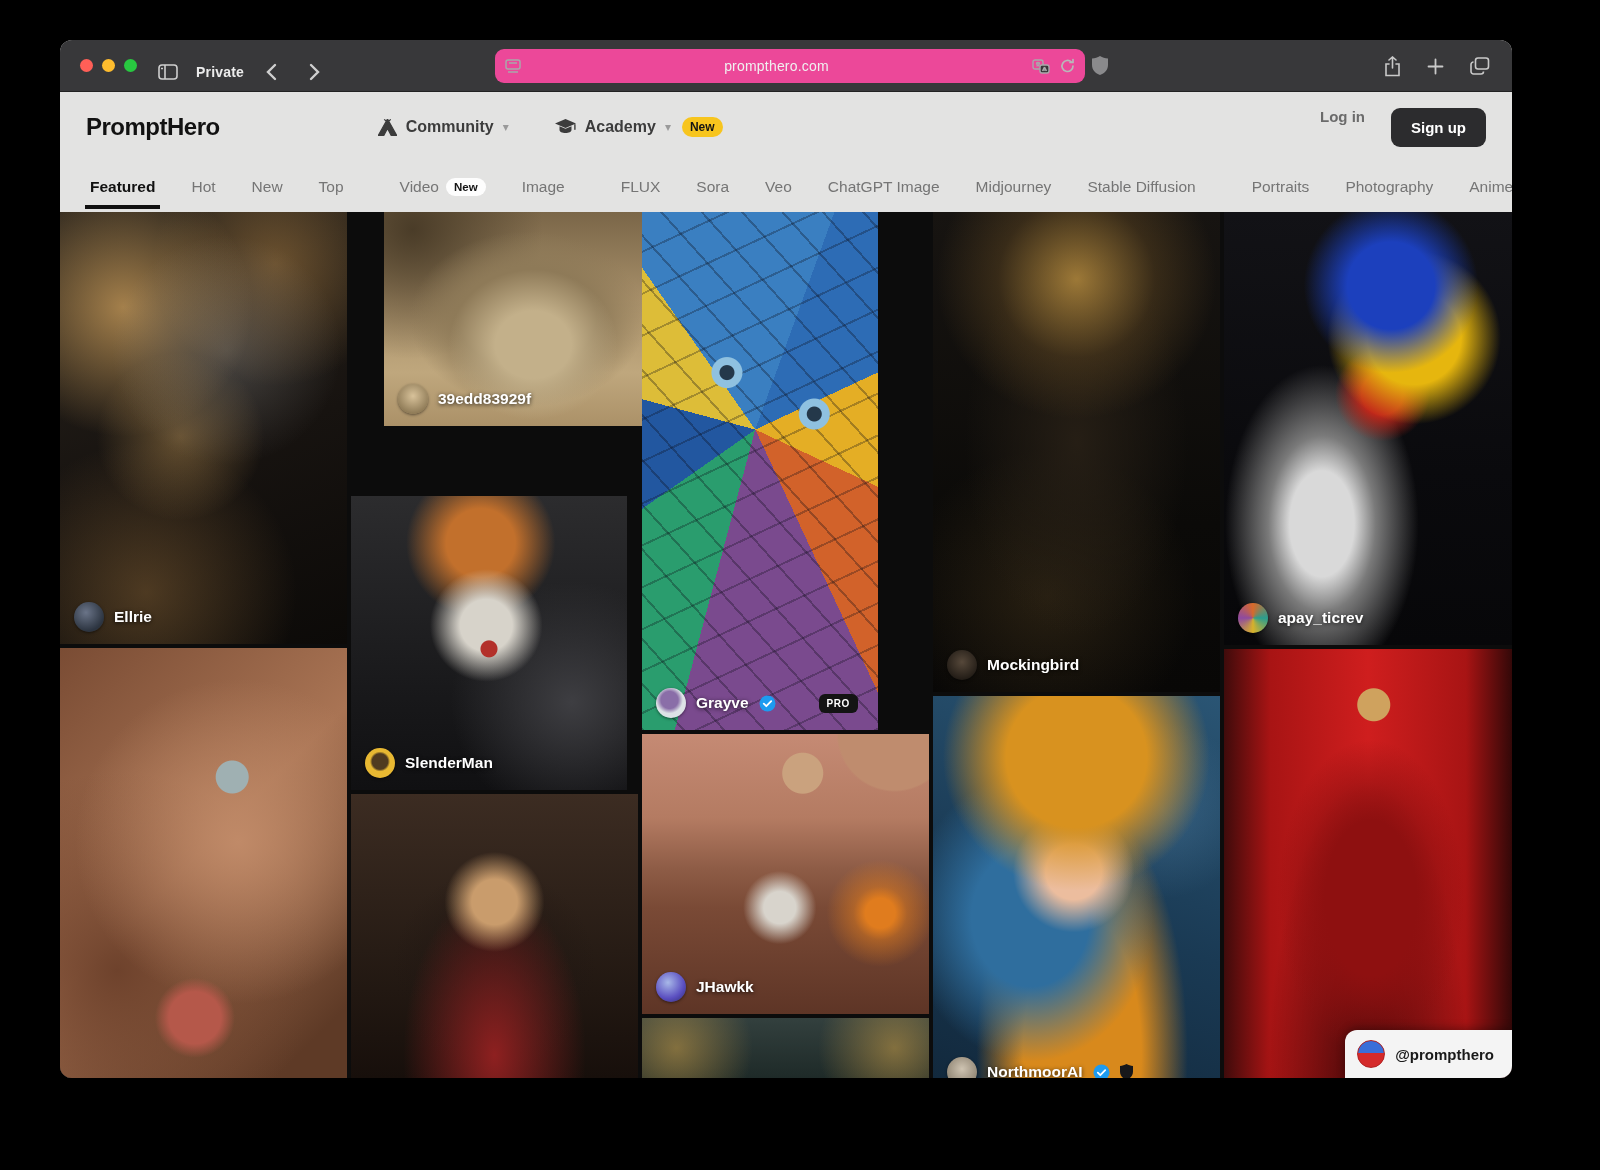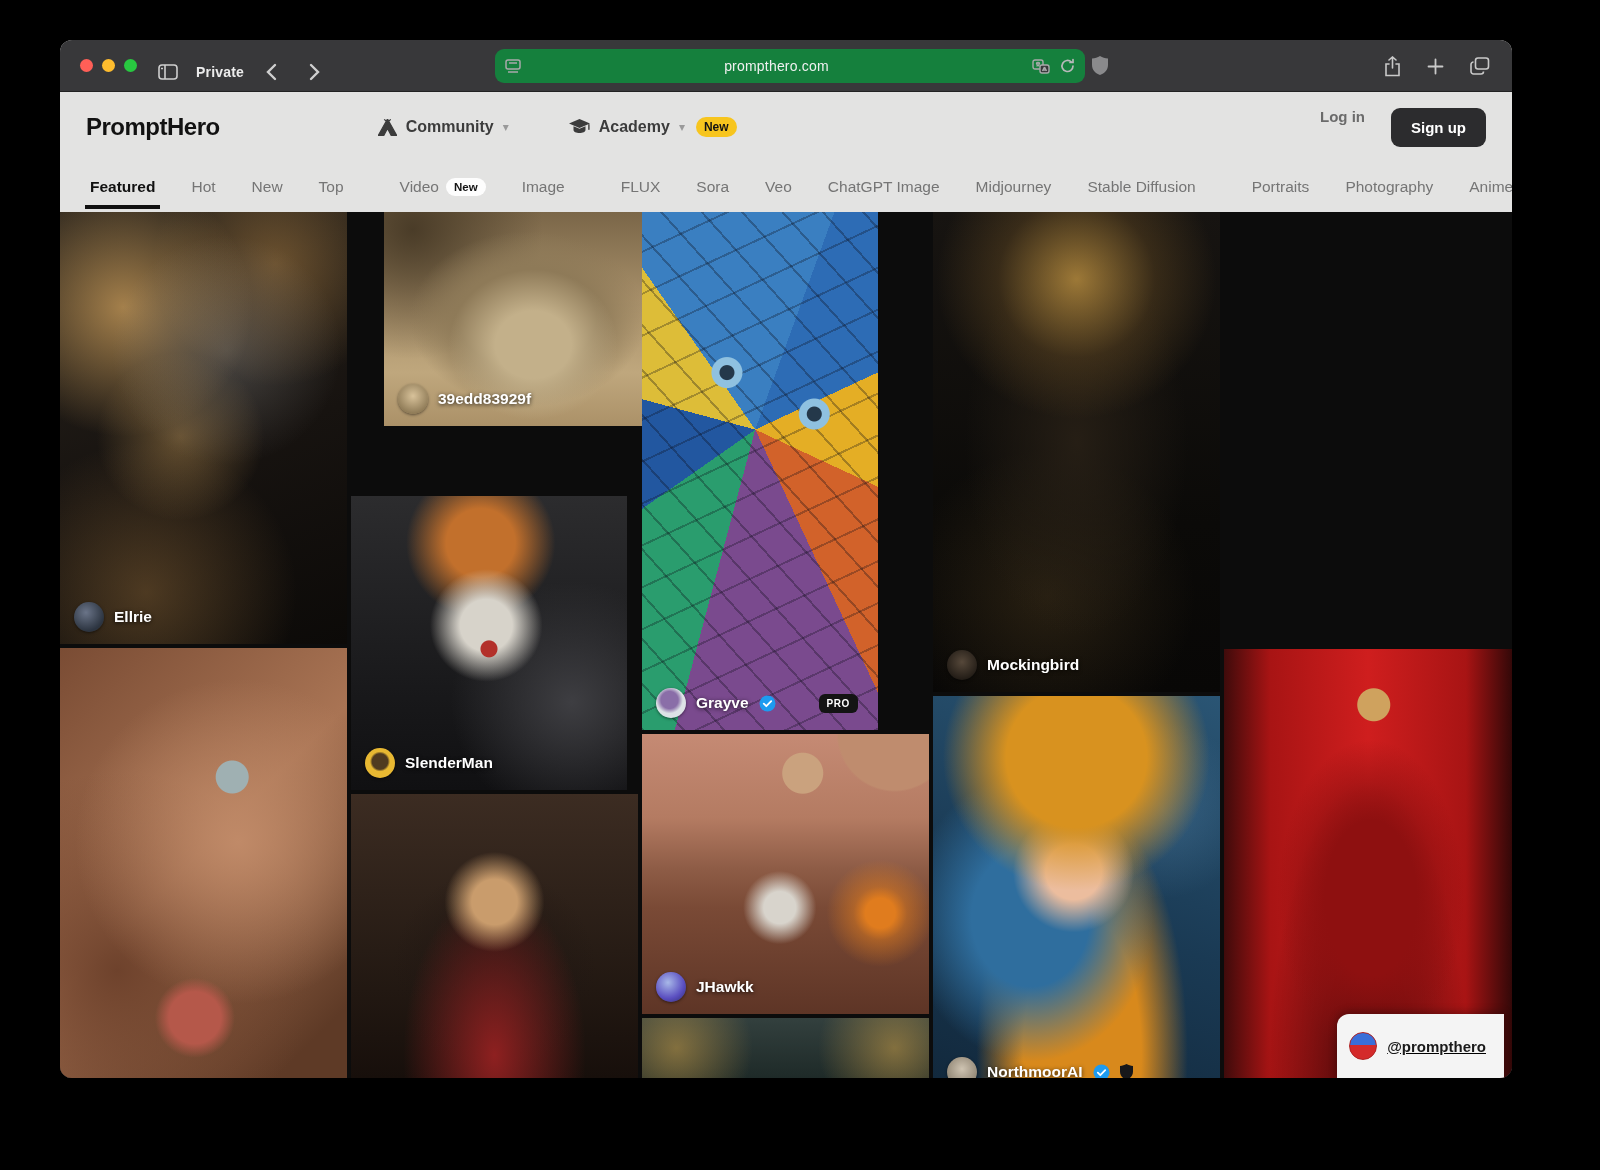--- a/index.html
+++ b/index.html
@@ -8,32 +8,32 @@
   .window { position:absolute; left:60px; top:40px; width:1452px; height:1038px; border-radius:12px; overflow:hidden; background:#e3e3e2; box-shadow:0 20px 60px rgba(0,0,0,.7); }
 
   
   .toolbar { position:relative; height:52px; background:#38383a; border-bottom:1px solid #222; }
   .traffic { position:absolute; left:20px; top:19px; display:flex; gap:9px; }
   .light { width:13px; height:13px; border-radius:50%; }
   .tb-left { position:absolute; left:98px; top:0; height:64px; display:flex; align-items:center; gap:18px; color:#d9d9d9; }
   .sidebar-btn svg, .nav-chev svg { display:block; }
   .private-label { font-size:14px; font-weight:700; color:#ececec; letter-spacing:.2px; }
   .nav-chev { color:#cfcfcf; padding:2px 4px; }
-  .url-pill { position:absolute; left:435px; right:427px; top:9px; height:34px; background:#15803d; border-radius:9px; display:flex; align-items:center; padding:12px 10px; }
+  .url-pill { position:absolute; left:435px; right:427px; top:9px; height:34px; background:#ec4899; border-radius:9px; display:flex; align-items:center; padding:12px 10px; }
   .url-text { flex:1; text-align:center; color:#f0f0f0; font-size:14px; letter-spacing:.2px; }
   .pill-icon { color:#a9a9ab; display:flex; align-items:center; }
   .pill-right { display:flex; gap:10px; align-items:center; }
   .tb-shield { position:absolute; left:1032px; top:16px; color:#8a8a8c; }
   .tb-right { position:absolute; right:22px; top:0; height:52px; display:flex; align-items:center; gap:26px; color:#c9c9c9; }
   .tb-btn { display:flex; align-items:center; }
 
   
   .site-header { height:70px; background:#e3e3e2; display:flex; align-items:center; padding:0 26px; position:relative; }
   .logo { font-size:24px; font-weight:800; color:#121212; letter-spacing:-.5px; cursor:pointer; }
-  .hnav { display:flex; align-items:center; gap:60px; margin-left:158px; }
+  .hnav { display:flex; align-items:center; gap:46px; margin-left:158px; }
   .hnav-item { display:flex; align-items:center; gap:9px; font-size:16px; font-weight:700; color:#3c3c3c; cursor:pointer; }
   .hnav-item .caret { color:#9a9a9a; font-size:12px; }
   .badge-new { background:#f7c51e; color:#141414; font-size:12px; font-weight:800; padding:3px 8px; border-radius:20px; margin-left:2px; }
   .header-right { margin-left:auto; display:flex; gap:26px; }
   .login { font-size:15px; color:#6b6b6b; font-weight:600; cursor:pointer; }
   .signup { background:#2c2c2e; color:#fff; font-size:15px; font-weight:700; padding:11px 20px; border-radius:9px; border:none; cursor:pointer; }
 
   
   .tabbar { height:50px; background:#e3e3e2; display:flex; align-items:center; padding:0 12px; white-space:nowrap; }
   .tab { font-size:15.5px; color:#757575; padding:0 3px; margin:0 15px; cursor:pointer; position:relative; height:50px; display:flex; align-items:center; gap:7px; }
@@ -141,21 +141,21 @@
   .av-ellrie   { background:radial-gradient(circle at 40% 35%, #6a7488, #2c3440 70%); }
   .av-totoro   { background:radial-gradient(circle at 50% 40%, #d8c29a, #8e7a56 75%); }
   .av-slender  { background:radial-gradient(circle at 50% 45%, #503a20 0 35%, #e8b832 45%); }
   .av-grayve   { background:radial-gradient(circle at 45% 40%, #8a6ea8 0 35%, #dde2e6 55%); }
   .av-mocking  { background:radial-gradient(circle at 50% 40%, #56483a, #221c16 75%); }
   .av-apay     { background:conic-gradient(#d86a2a,#2a9d8e,#d8b22a,#8e4aa0,#d86a2a); }
   .av-jhawk    { background:radial-gradient(circle at 40% 35%, #a8b8e8, #5a4ec0 60%, #2c2c68); }
   .av-north    { background:radial-gradient(circle at 50% 40%, #cfc4b2, #8e8372 75%); }
 
   
-  .ph-badge { position:absolute; right:8px; bottom:0; height:64px; background:#f4f4f4; border-radius:12px 0 0 0; display:flex; align-items:center; gap:10px; padding:0 18px 0 12px; cursor:pointer; box-shadow:0 -2px 8px rgba(0,0,0,.3);text-decoration:underline; }
+  .ph-badge { position:absolute; right:0; bottom:0; height:48px; background:#f4f4f4; border-radius:12px 0 0 0; display:flex; align-items:center; gap:10px; padding:0 18px 0 12px; cursor:pointer; box-shadow:0 -2px 8px rgba(0,0,0,.3); }
   .ph-avatar { width:28px; height:28px; border-radius:50%; background:linear-gradient(180deg,#3a6ed8 0 46%, #d42a2a 46%); border:1px solid #b02020; }
   .ph-text { font-size:15px; font-weight:800; color:#1a1a1a; }
 </style>
 </head>
 <body>
 
 <div class="window">
 
   <div class="toolbar">
     <div class="traffic">
@@ -398,20 +398,27 @@
             </svg>
         </span>
         <span class="mini-shield">
           <svg width="13" height="16" viewBox="0 0 13 16" fill="#17171a">
               <path d="M6.5 0 C8.5 1.2 10.6 1.8 13 2 V7.5 C13 11.6 10.2 14.5 6.5 16 C2.8 14.5 0 11.6 0 7.5 V2 C2.4 1.8 4.5 1.2 6.5 0 Z"></path>
             </svg>
         </span>
       </div>
     </div>
 
+    <div class="card c-bird">
+      <div class="art a-bird"></div>
+      <div class="ulabel">
+        <span class="avatar av-apay"></span>
+        <span class="uname">apay_ticrev</span>
+      </div>
+    </div>
 
     <div class="card c-redwoman">
       <div class="art a-redwoman"></div>
     </div>
 
     <div class="ph-badge">
       <span class="ph-avatar"></span>
       <span class="ph-text">@prompthero</span>
     </div>
 

